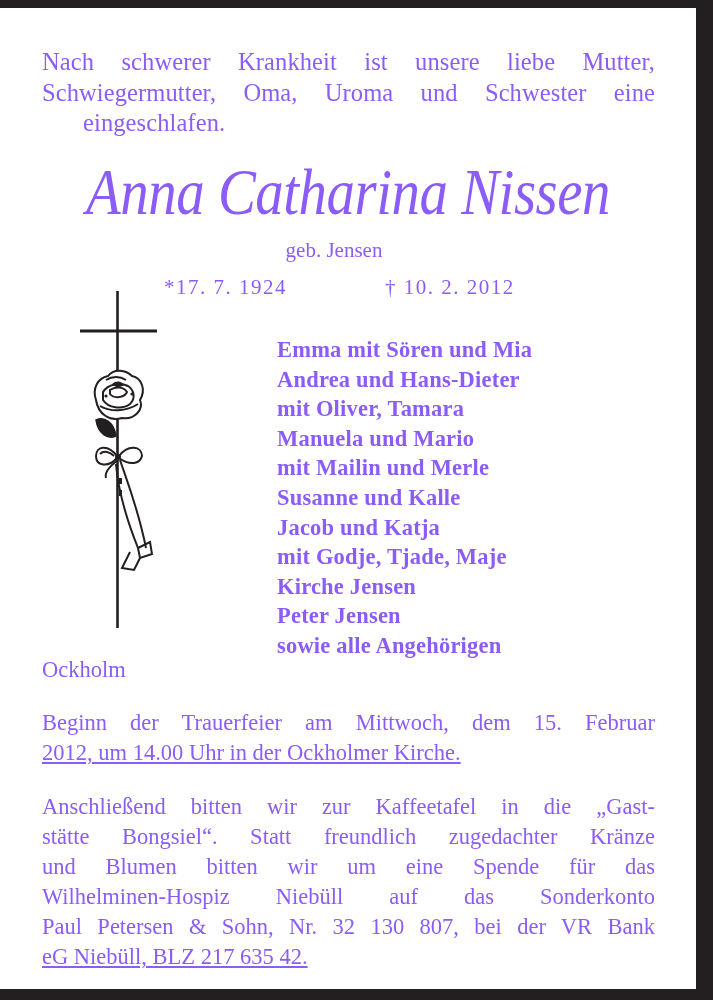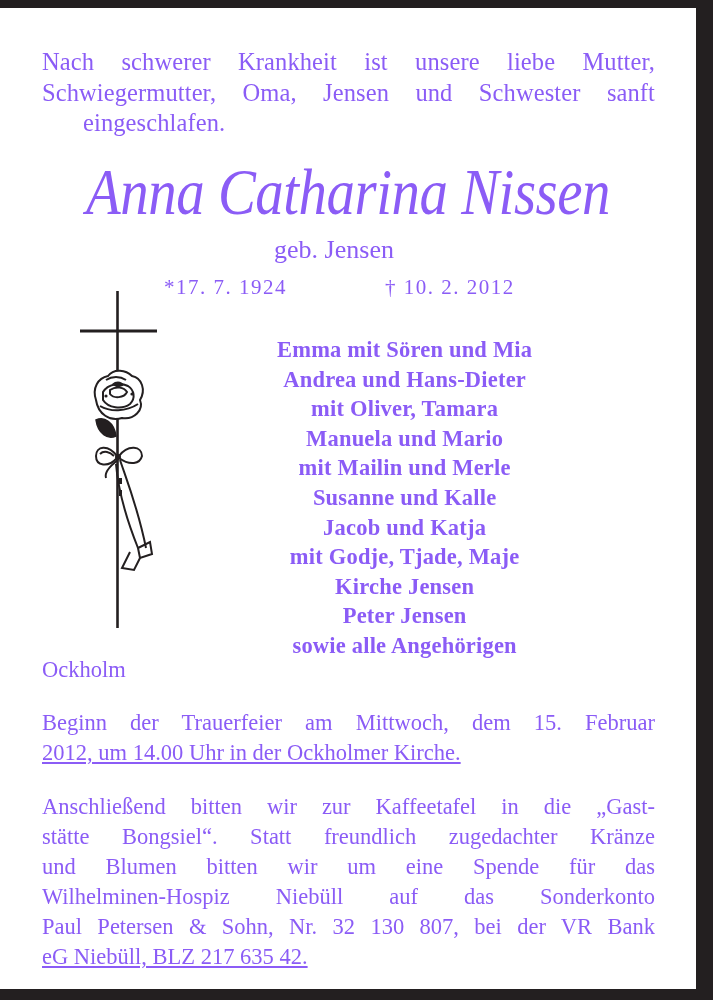--- a/index.html
+++ b/index.html
@@ -51,21 +51,21 @@
       transform-origin: center;
       letter-spacing: -0.5px;
     }
     .maiden {
       position: absolute;
       left: 0;
       width: 668px;
       top: 230px;
       text-align: center;
       font-family: "Liberation Serif", serif;
-      font-size: 26px;
+      font-size: 21px;
       line-height: 24px;
     }
     .dates {
       position: absolute;
       top: 266px;
       left: 0;
       width: 696px;
       font-family: "Liberation Serif", serif;
       font-size: 21px;
       line-height: 26px;
@@ -82,21 +82,20 @@
     }
     .mourners {
       position: absolute;
       left: 277px;
       top: 327px;
       font-family: "Liberation Serif", serif;
       font-weight: bold;
       font-size: 22.5px;
       line-height: 29.6px;
       letter-spacing: 0.2px;
-      text-align: center;
     }
     .mourners div { white-space: nowrap; }
     .place {
       position: absolute;
       left: 42px;
       top: 648px;
       font-family: "Liberation Serif", serif;
       font-size: 22.5px;
       line-height: 28px;
     }
@@ -113,21 +112,21 @@
     .para1 { top: 700px; }
     .para2 { top: 766px; margin-top: 18px; }
   </style>
 </head>
 <body>
 
 <div class="sheet">
 
   <div class="intro">
     <span>Nach schwerer Krankheit ist unsere liebe Mutter,</span>
-    <span>Schwiegermutter, Oma, Jensen und Schwester sanft</span>
+    <span>Schwiegermutter, Oma, Uroma und Schwester eine</span>
     <span class="last">eingeschlafen.</span>
   </div>
 
   <div class="name">Anna Catharina Nissen</div>
 
   <div class="maiden">geb. Jensen</div>
 
   <div class="dates">
     <span class="born">*17. 7. 1924</span>
     <span class="died">† 10. 2. 2012</span>

